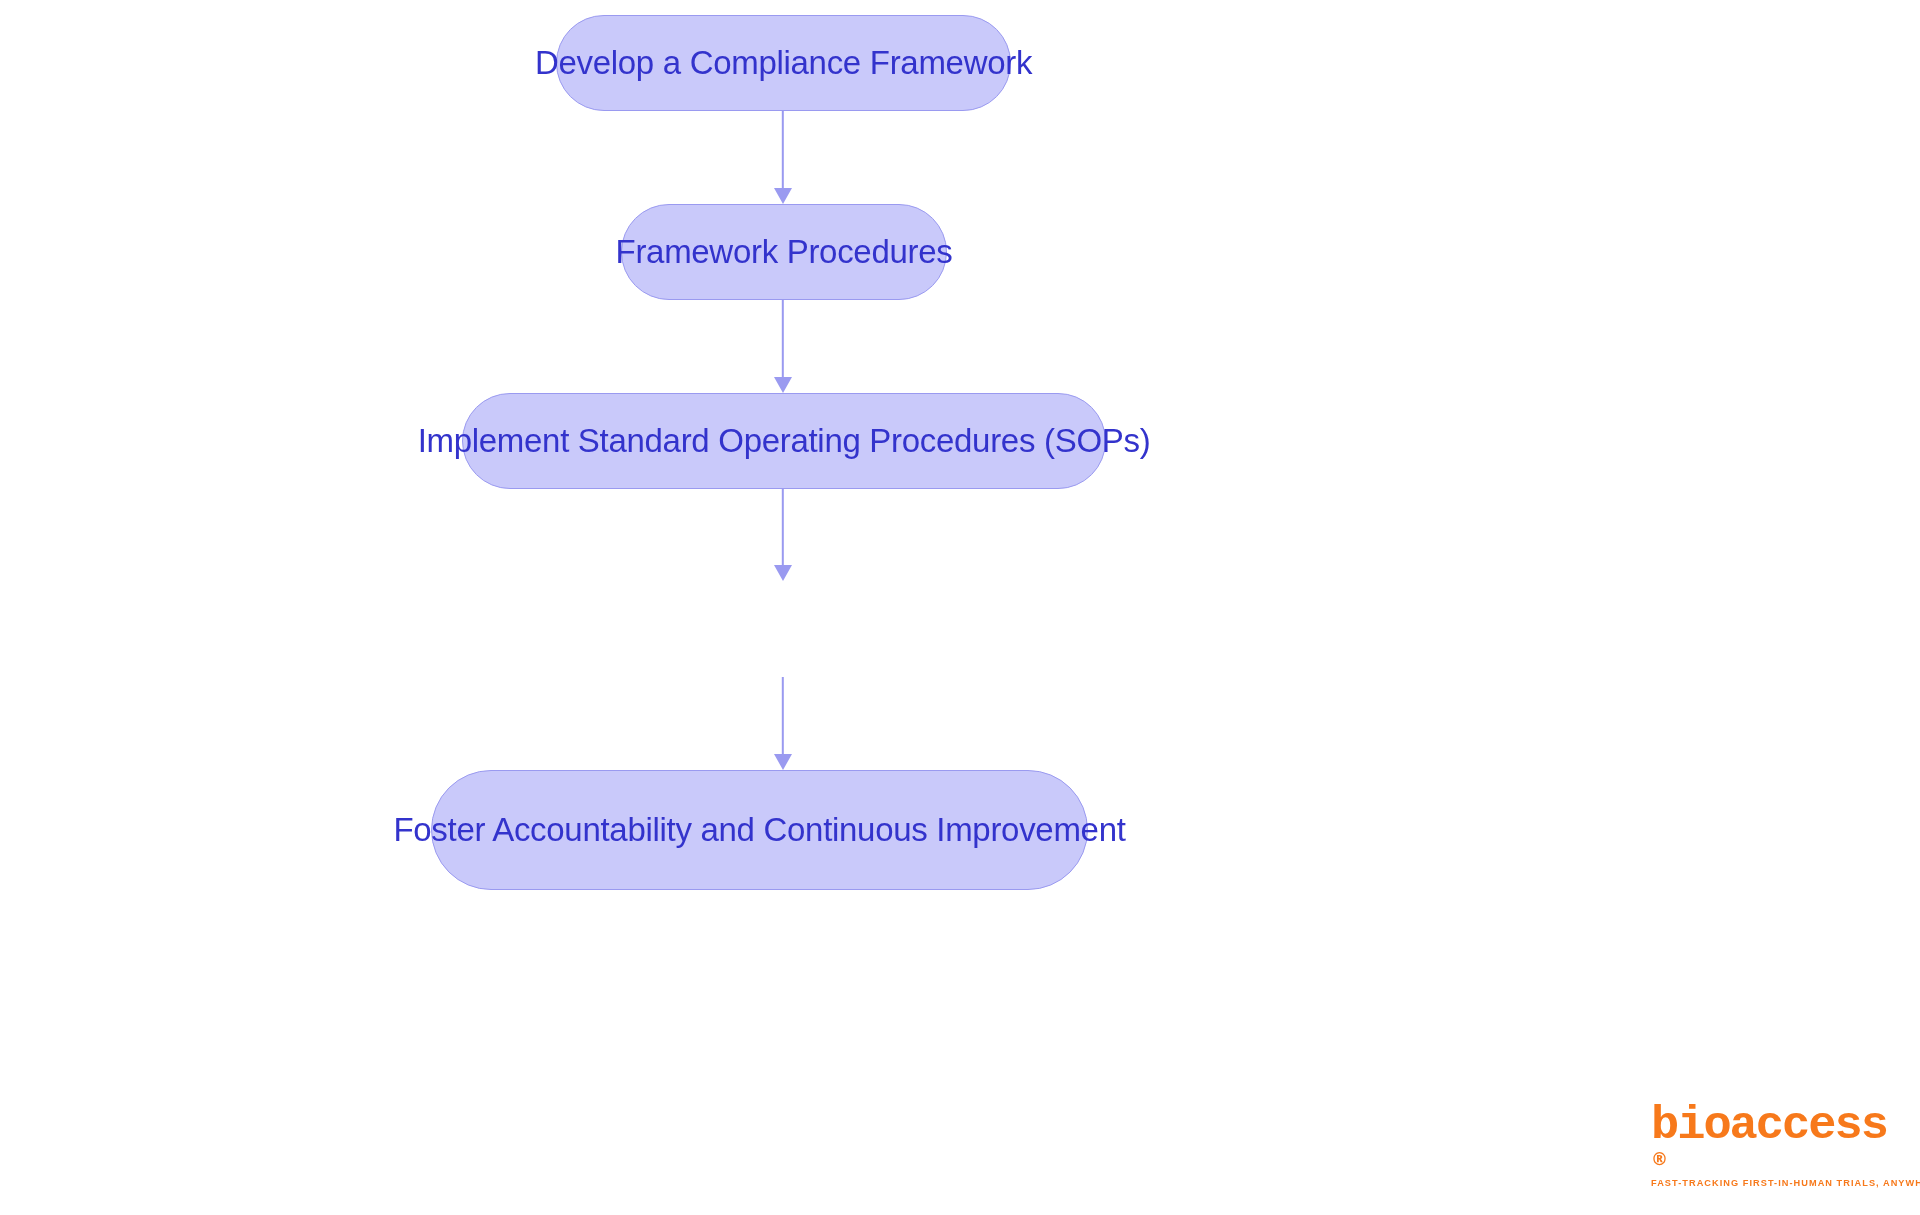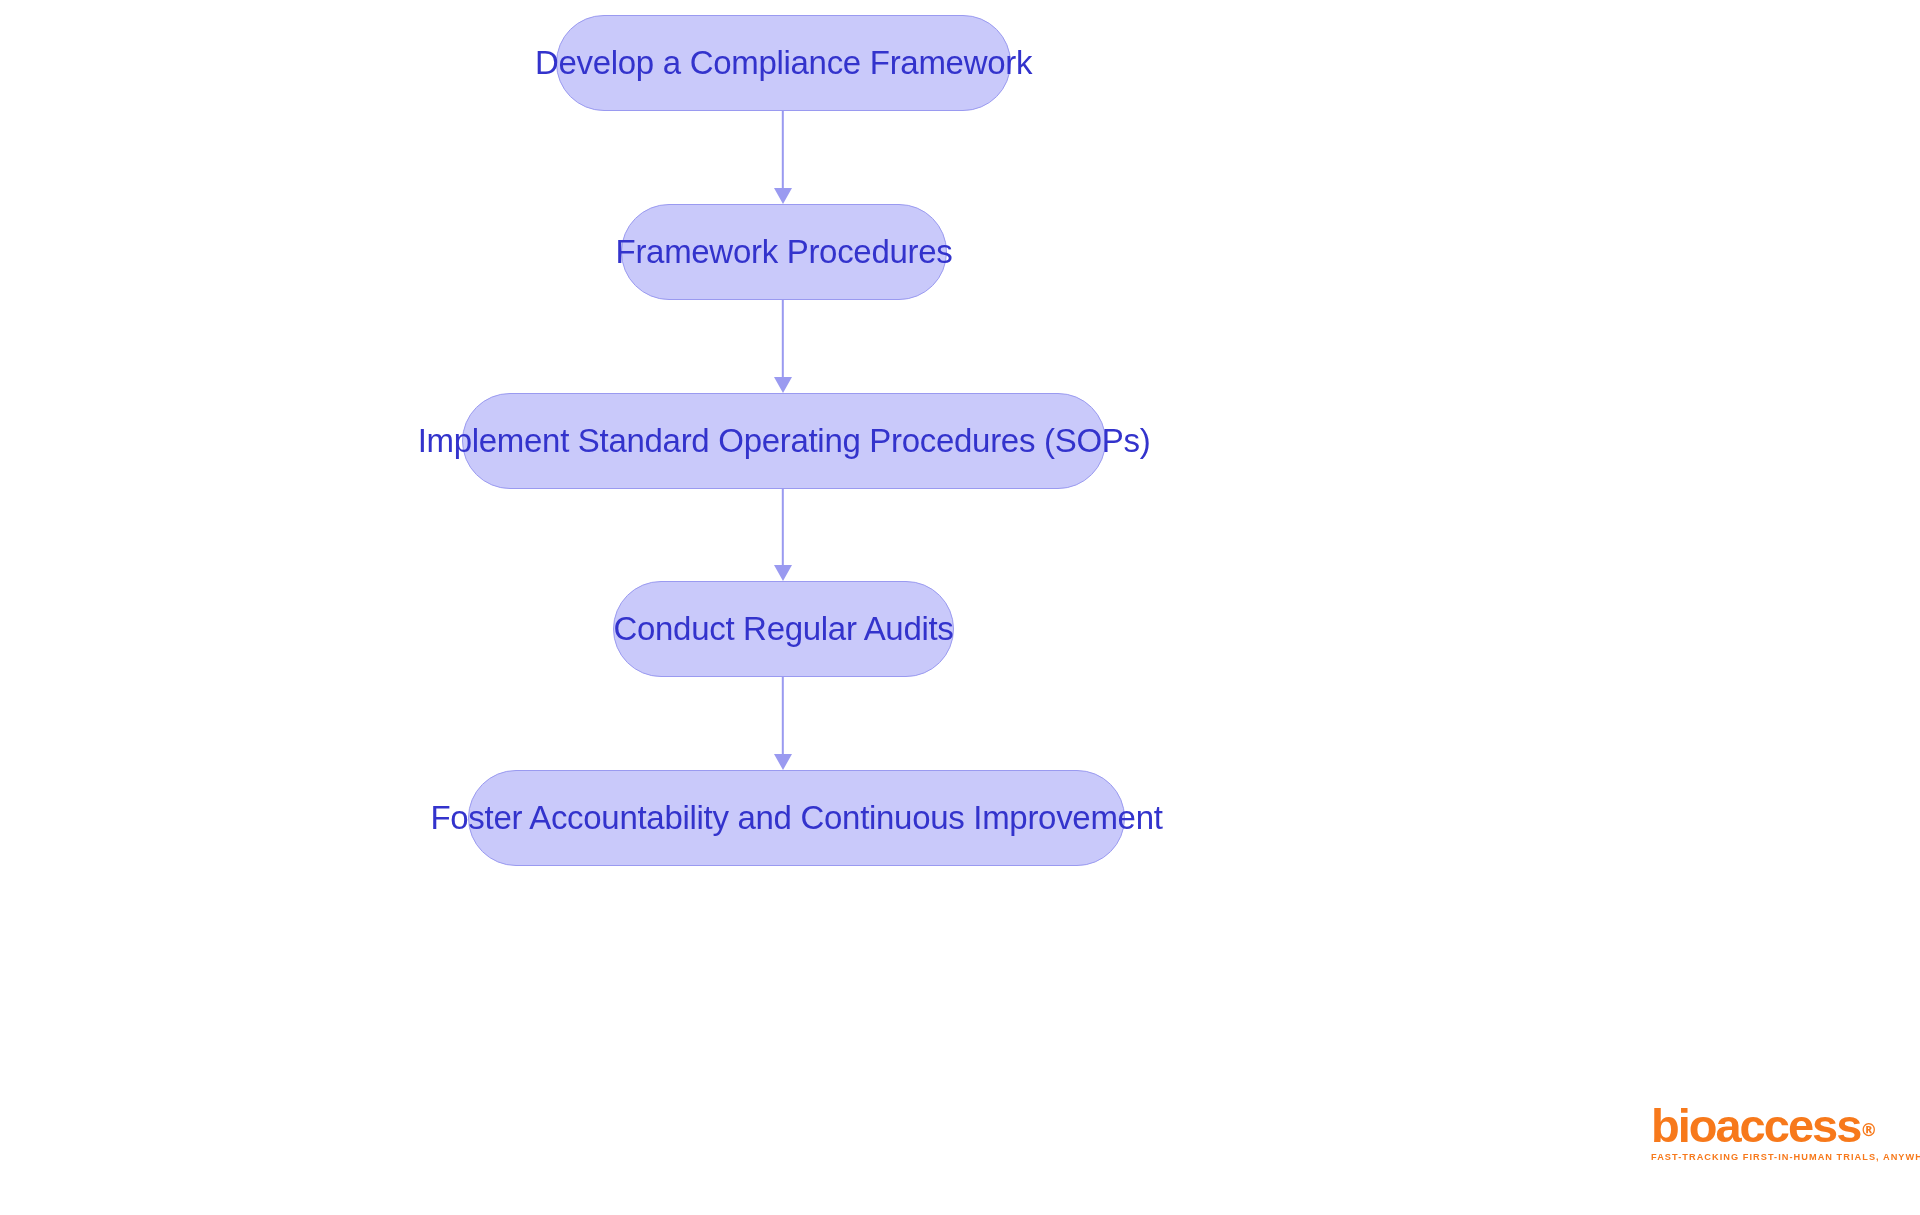--- a/index.html
+++ b/index.html
@@ -41,21 +41,21 @@
     font-size: 33px;
     font-weight: 400;
     letter-spacing: -0.3px;
   }
 
   
   #node-0 { left: 556px;  top: 15px;  width: 455px; height: 96px; }
   #node-1 { left: 621px;  top: 204px; width: 326px; height: 96px; }
   #node-2 { left: 462px;  top: 393px; width: 644px; height: 96px; text-align: center; }
   #node-3 { left: 613px;  top: 581px; width: 341px; height: 96px; }
-  #node-4 { left: 468px;  top: 770px; width: 657px; height: 96px; }
+  #node-4 { left: 431px;  top: 770px; width: 657px; height: 120px; }
 
   
   .connector {
     position: absolute;
     left: 783px;
     width: 2px;
     transform: translateX(-50%);
   }
   .connector .stem {
     position: absolute;
@@ -88,21 +88,21 @@
 
   
   #brand-logo {
     position: absolute;
     left: 1651px;
     top: 1102px;
     width: 232px;
     text-align: left;
   }
   #brand-wordmark {
-    font-family: Liberation Sans, sans-serif;
+    font-family: Liberation Mono, monospace;
     font-size: 47px;
     font-weight: 700;
     color: #f7791b;
     letter-spacing: -2.0px;
     line-height: 1;
     display: inline-block;
     position: relative;
     text-align: right;
   }
   #brand-reg {
@@ -148,23 +148,20 @@
 
   <div class="flow-node" id="node-2">
     <span class="node-label">Implement Standard Operating Procedures (SOPs)</span>
   </div>
 
   <div class="connector" id="arrow-2">
     <div class="stem"></div>
     <div class="head"></div>
   </div>
 
-  <div class="flow-node" id="node-3">
-    <span class="node-label">Conduct Regular Audits</span>
-  </div>
 
   <div class="connector" id="arrow-3">
     <div class="stem"></div>
     <div class="head"></div>
   </div>
 
   <div class="flow-node" id="node-4">
     <span class="node-label">Foster Accountability and Continuous Improvement</span>
   </div>
 

